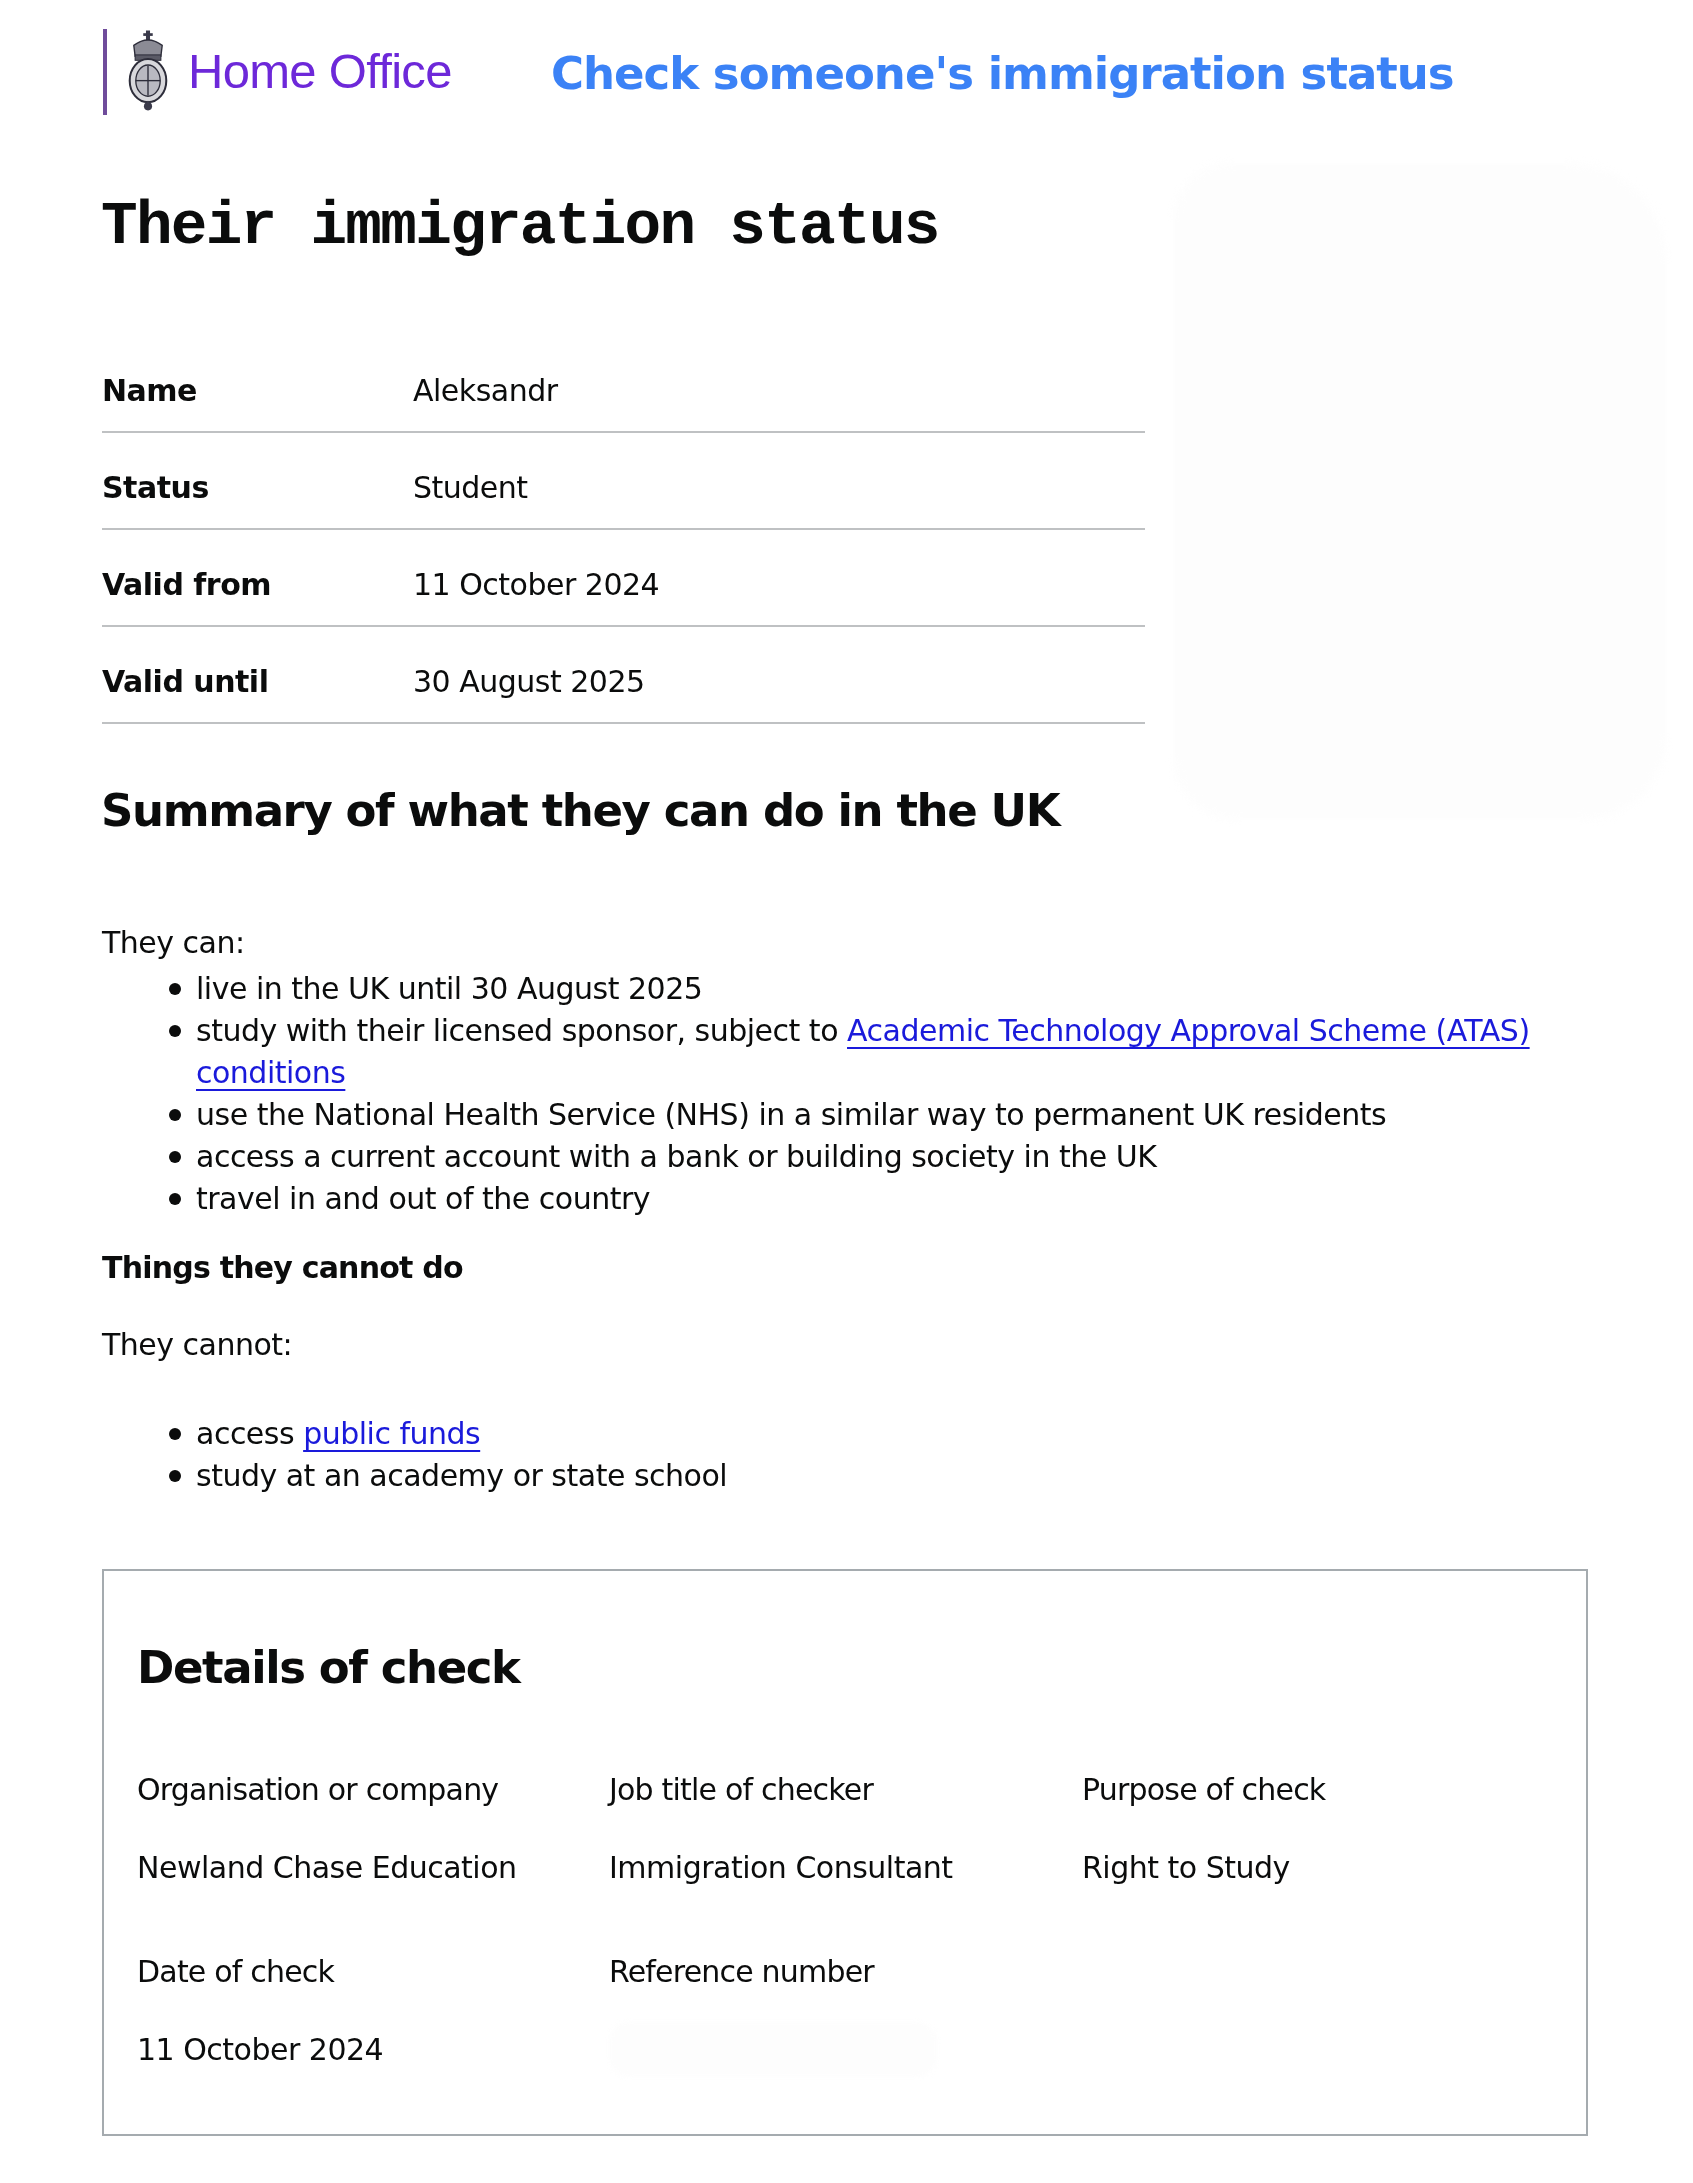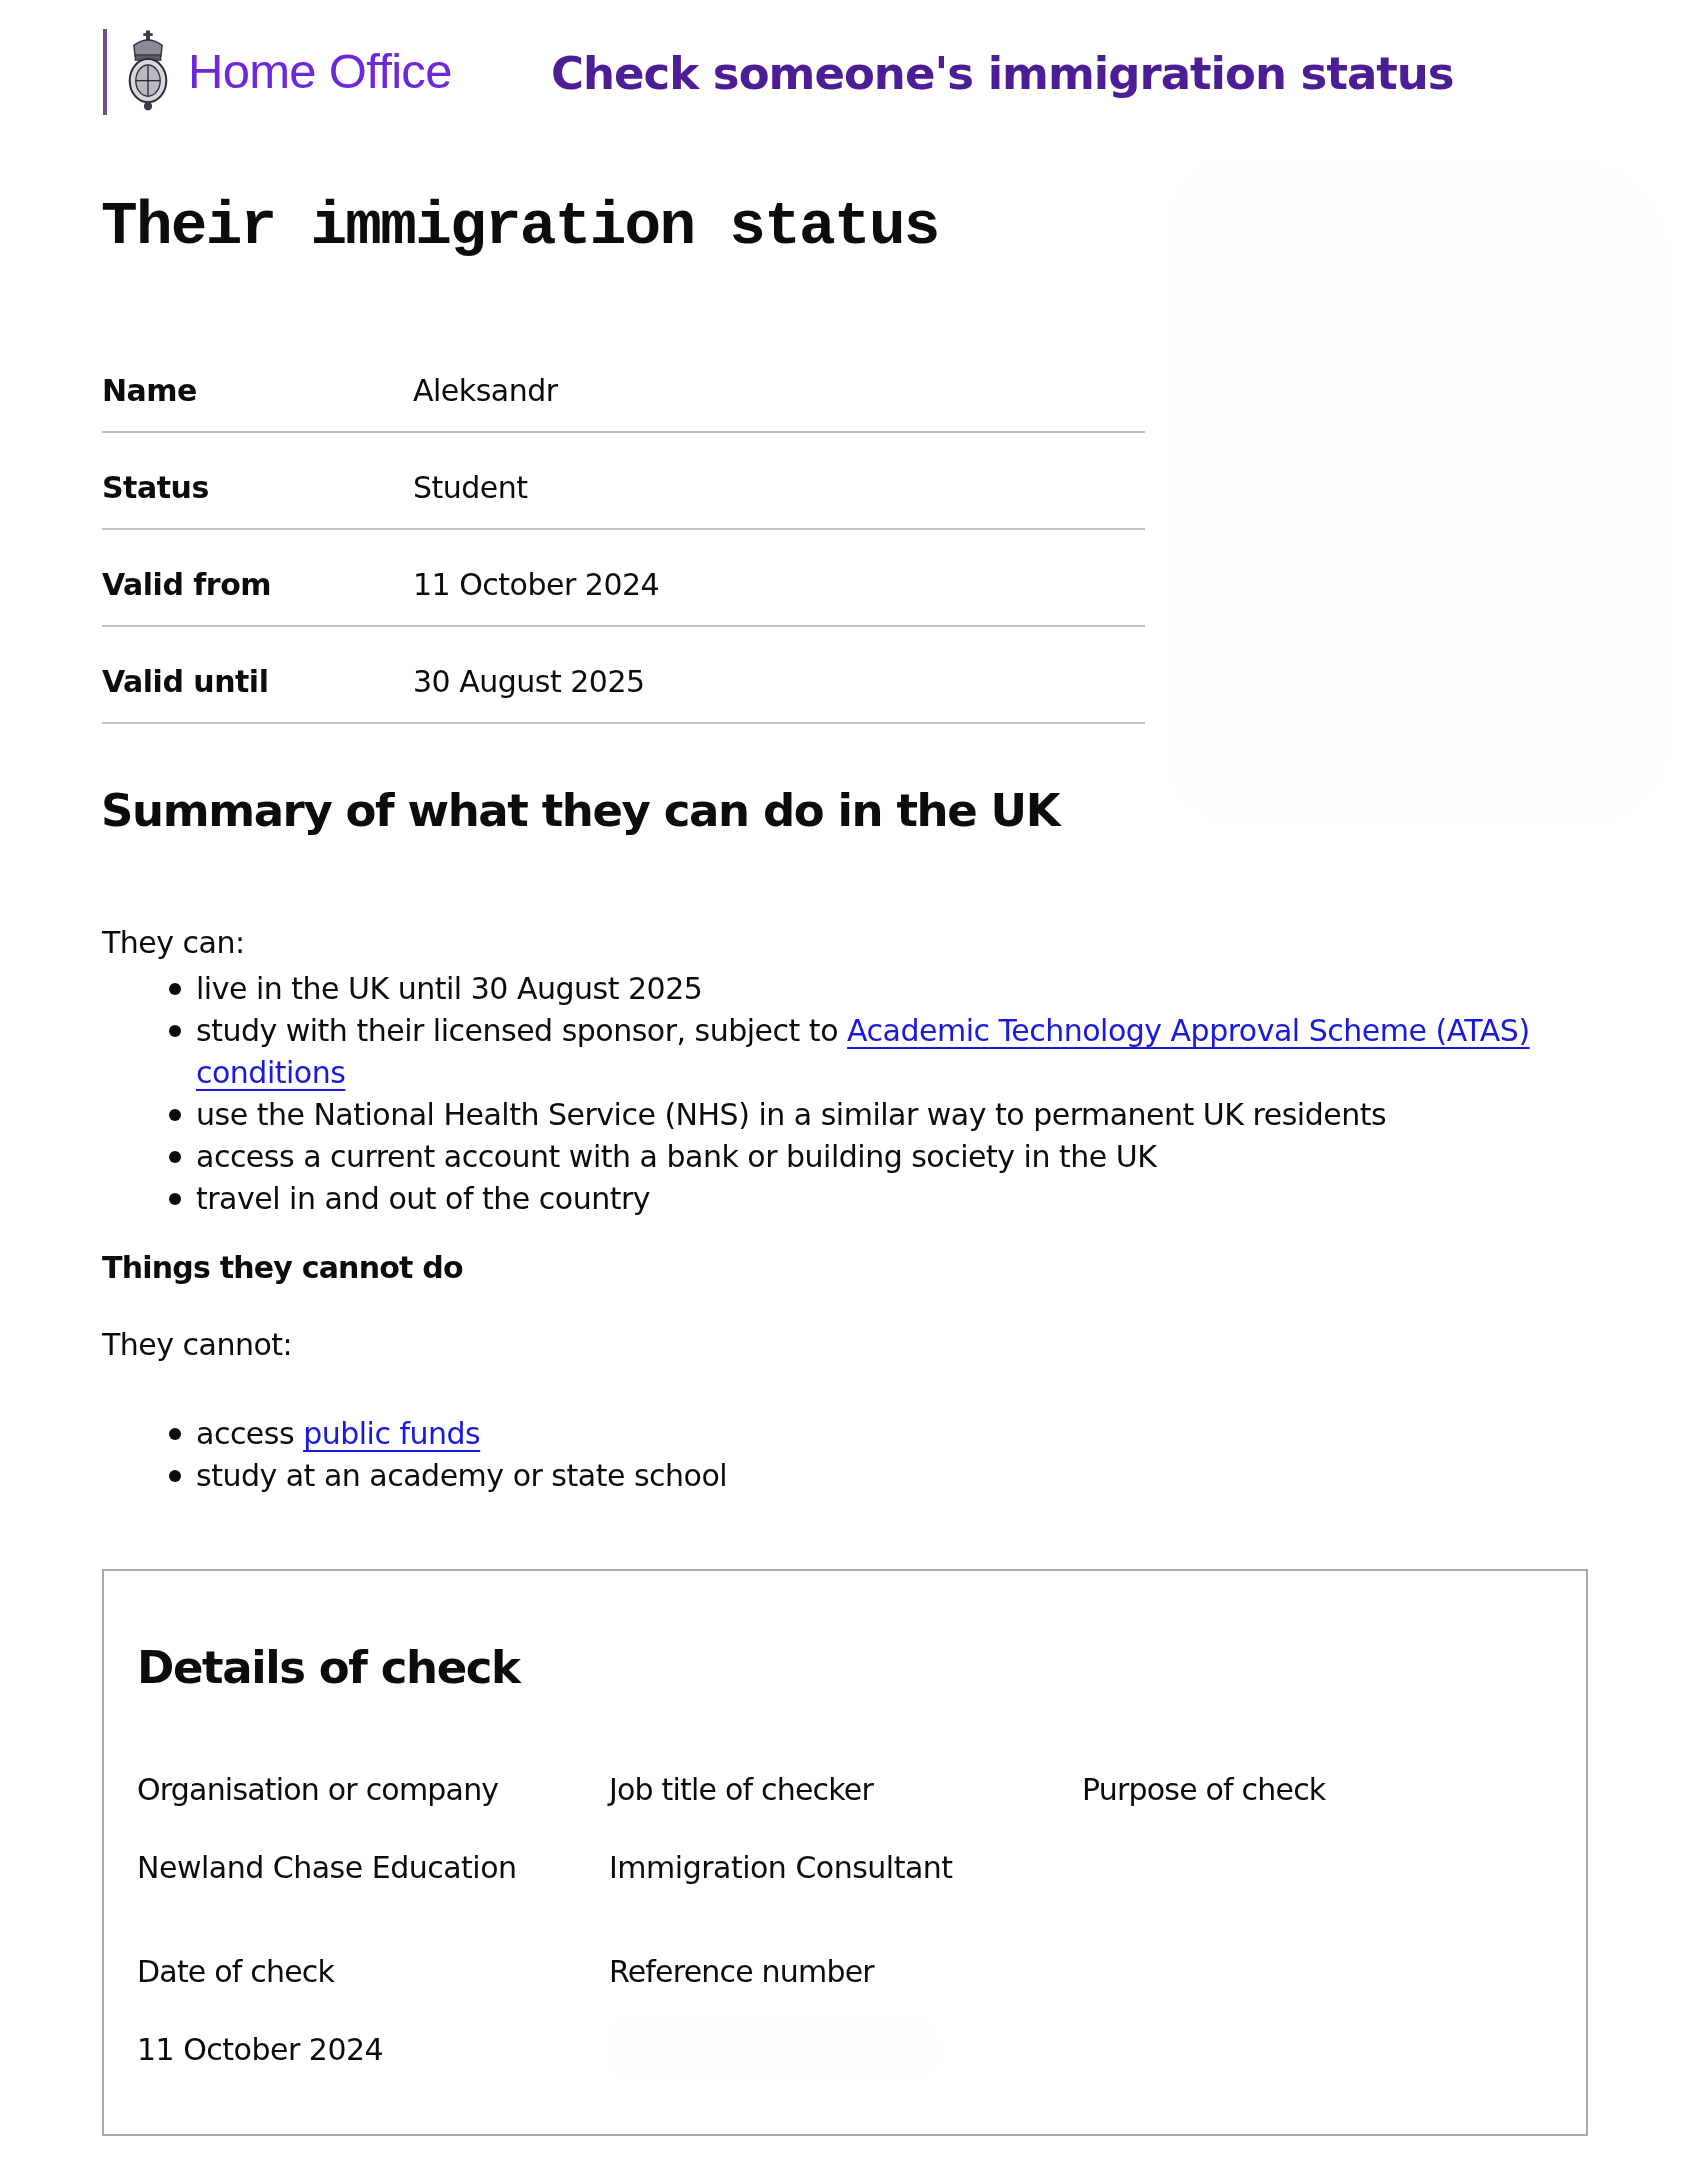--- a/index.html
+++ b/index.html
@@ -50,21 +50,21 @@
       white-space: nowrap;
     }
     .service-name {
       position: absolute;
       left: 449px;
       top: 17px;
       font-family: "DejaVu Sans", sans-serif;
       font-weight: bold;
       font-size: 45px;
       line-height: 55px;
-      color: #4c1d95;
+      color: #3b82f6;
       letter-spacing: -1px;
       white-space: nowrap;
     }
 
     
     .page-title {
       position: absolute;
       left: 101px;
       top: 186px;
       margin: 0;
@@ -333,20 +333,21 @@
   <div class="detail c1 r1">
     <div class="detail-label">Organisation or company</div>
     <div class="detail-value">Newland Chase Education</div>
   </div>
   <div class="detail c2 r1">
     <div class="detail-label">Job title of checker</div>
     <div class="detail-value">Immigration Consultant</div>
   </div>
   <div class="detail c3 r1">
     <div class="detail-label">Purpose of check</div>
+    <div class="detail-value">Right to Study</div>
   </div>
   <div class="detail c1 r2">
     <div class="detail-label">Date of check</div>
     <div class="detail-value">11 October 2024</div>
   </div>
   <div class="detail c2 r2">
     <div class="detail-label">Reference number</div>
     <div class="detail-value">
       <span class="redacted-ref"></span>
     </div>

